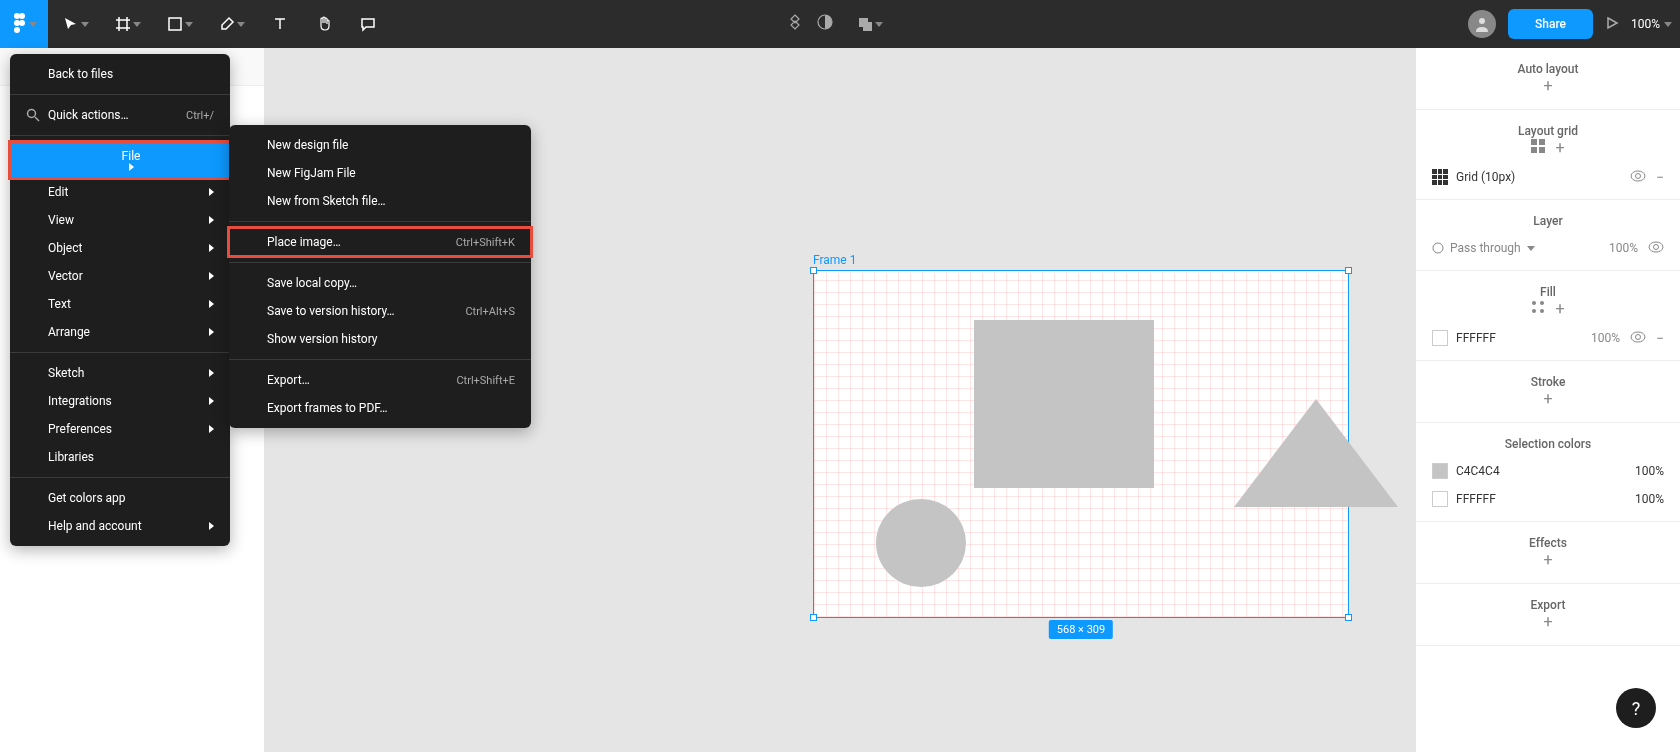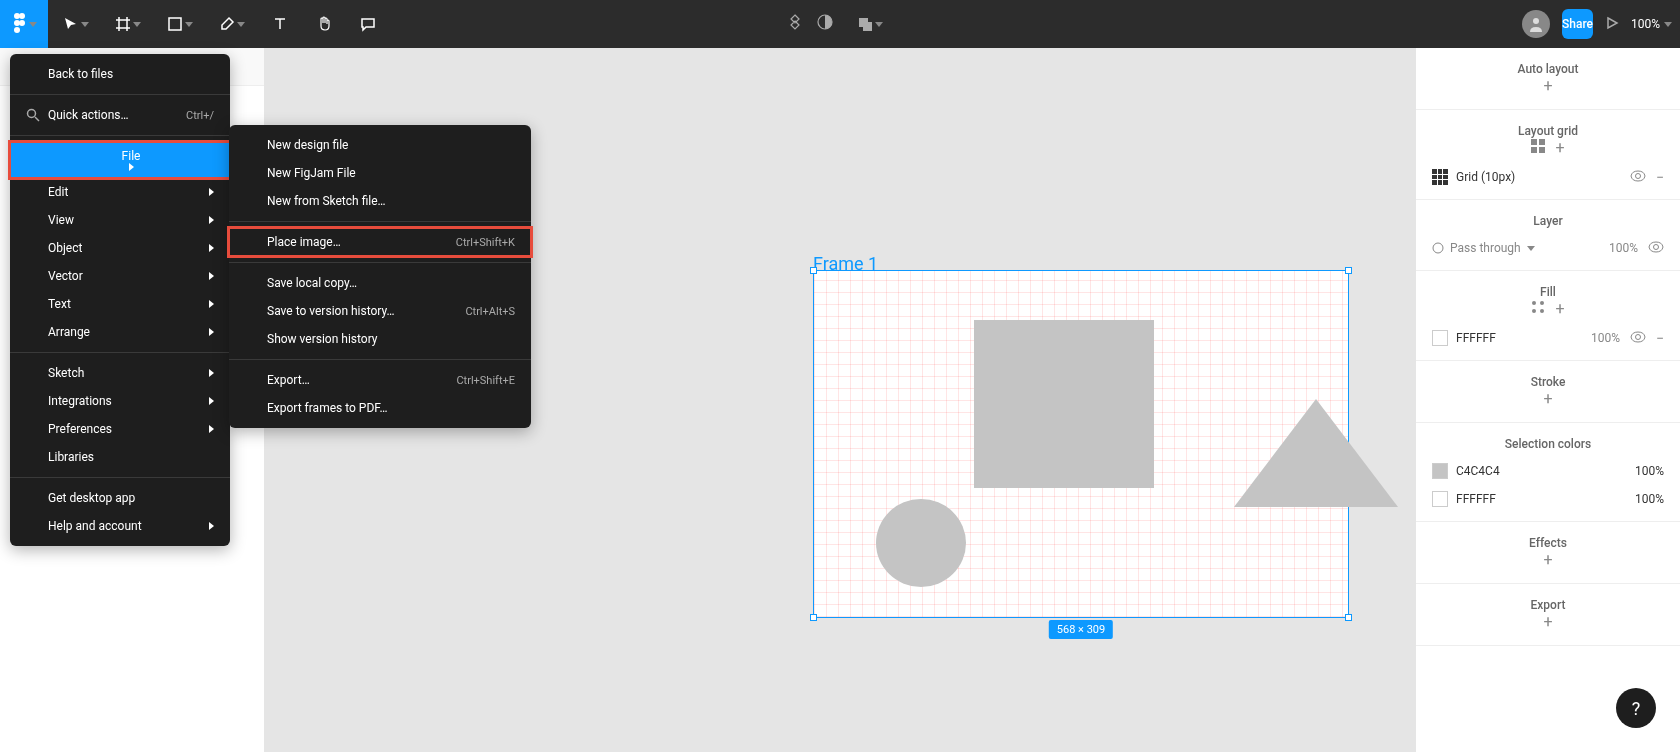--- a/index.html
+++ b/index.html
@@ -76,21 +76,21 @@
       height: 28px;
       border-radius: 50%;
       background: #888;
       display: flex;
       align-items: center;
       justify-content: center;
     }
     .share-btn {
       background: #0d99ff;
       color: #fff;
-      padding: 8px 0;
+      padding: 8px 27px;
       border-radius: 6px;
       font-weight: 500;
       font-size: 12px;
     }
     .play-icon { color: #aaa; font-size: 14px; }
     .zoom-text { color: #fff; font-size: 12px; }
 
     
     .workspace {
       display: flex;
@@ -112,21 +112,21 @@
       border-left: 1px solid #e5e5e5;
       overflow: auto;
     }
 
     
     .frame-label {
       position: absolute;
       left: 548px;
       top: 205px;
       color: #0d99ff;
-      font-size: 18px;
+      font-size: 12px;
     }
     .frame {
       position: absolute;
       left: 548px;
       top: 222px;
       width: 536px;
       height: 348px;
       background: #fff;
       border: 1px solid #0d99ff;
     }
@@ -639,21 +639,21 @@
   </div>
   <div class="menu-item">
     <span>Preferences</span>
     <span class="menu-arrow"></span>
   </div>
   <div class="menu-item">
     <span>Libraries</span>
   </div>
   <div class="menu-sep"></div>
   <div class="menu-item">
-    <span>Get desktop app</span>
+    <span>Get colors app</span>
   </div>
   <div class="menu-item">
     <span>Help and account</span>
     <span class="menu-arrow"></span>
   </div>
 </div>
 
 <div class="submenu">
   <div class="menu-item">
     <span>New design file</span>

